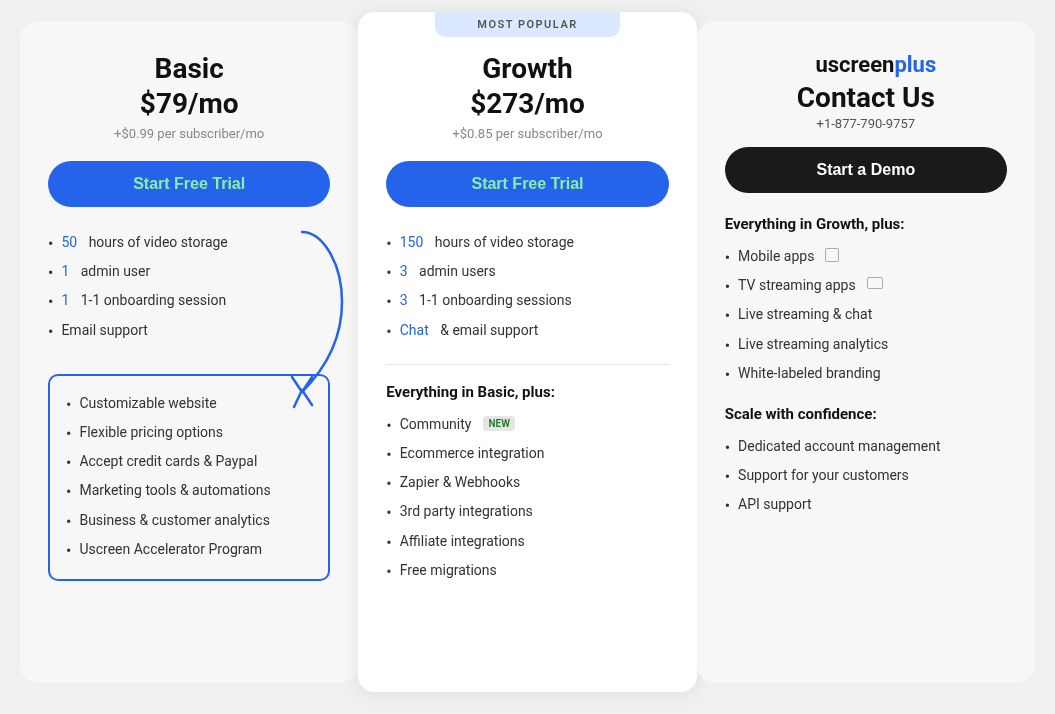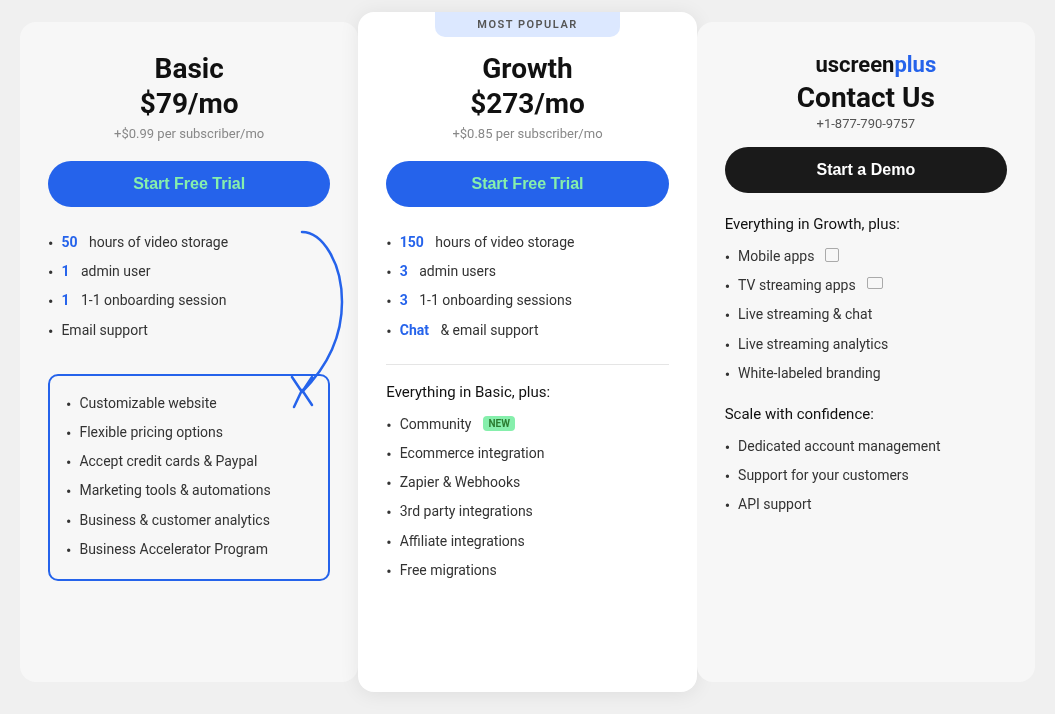--- a/index.html
+++ b/index.html
@@ -114,35 +114,35 @@
     }
     .feature-list li::before {
       content: "•";
       color: #333;
       font-size: 16px;
       line-height: 1.2;
       flex-shrink: 0;
     }
     .feature-highlight {
       color: #2563eb;
-      font-weight: 700;
+      font-weight: 400;
     }
     .section-divider {
       border: none;
       border-top: 1px solid #e5e5e5;
       margin: 18px 0;
     }
     .section-label {
       font-size: 15px;
-      font-weight: 400;
+      font-weight: 700;
       color: #111;
       margin-bottom: 10px;
     }
     .badge-new {
-      background: #86efac;
+      background: #e5e5e5;
       color: #2d7d32;
       font-size: 10px;
       font-weight: 700;
       padding: 2px 5px;
       border-radius: 4px;
       margin-left: 4px;
       vertical-align: middle;
     }
     .highlighted-box {
       border: 2px solid #2563eb;
@@ -222,21 +222,21 @@
       <li><span class="feature-highlight">1</span>&nbsp;1-1 onboarding session</li>
       <li>Email support</li>
     </ul>
     <div class="highlighted-box">
       <ul class="feature-list">
         <li>Customizable website</li>
         <li>Flexible pricing options</li>
         <li>Accept credit cards &amp; Paypal</li>
         <li>Marketing tools &amp; automations</li>
         <li>Business &amp; customer analytics</li>
-        <li>Business Accelerator Program</li>
+        <li>Uscreen Accelerator Program</li>
       </ul>
     </div>
   </div>
 
   <div class="plan-card popular">
     <div class="popular-badge-wrapper">
       <span class="popular-badge">MOST POPULAR</span>
     </div>
     <div class="plan-title">Growth</div>
     <div class="plan-price">$273/mo</div>

